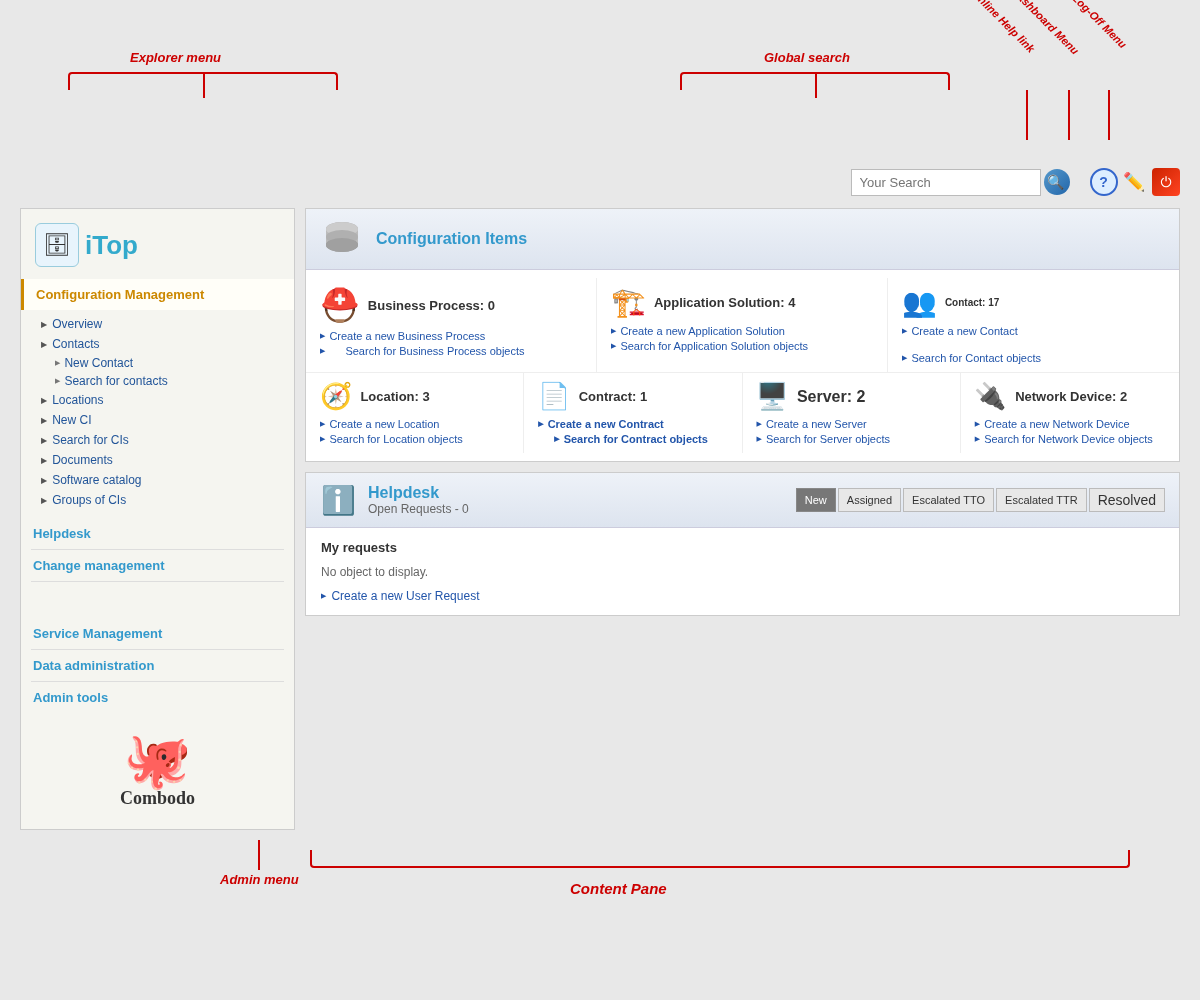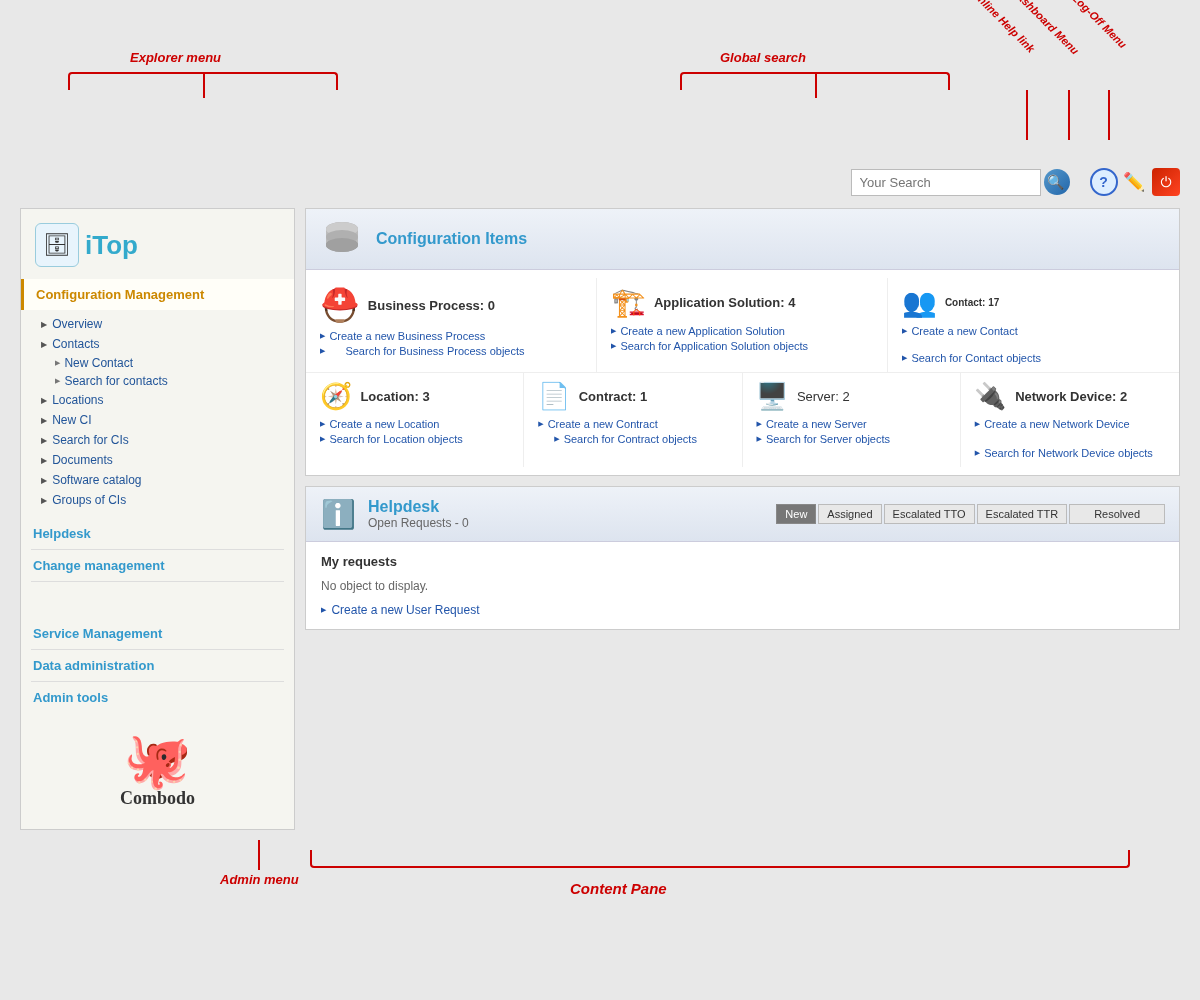--- a/index.html
+++ b/index.html
@@ -15,21 +15,21 @@
 
 <div class="outer-wrapper" style="position:relative;">
 
   <div style="position:relative; height:160px; width:100%;">
 
     <div class="annotation" style="top:50px; left:130px;">Explorer menu</div>
 
     <div style="position:absolute; top:72px; left:68px; width:270px; height:18px; border:2px solid #cc0000; border-bottom:none; border-radius:4px 4px 0 0; pointer-events:none;"></div>
     <div style="position:absolute; top:72px; left:203px; width:2px; height:26px; background:#cc0000; pointer-events:none;"></div>
 
-    <div class="annotation" style="top:50px; left:720px;">Global search</div>
+    <div class="annotation" style="top:50px; left:764px;">Global search</div>
     <div style="position:absolute; top:72px; left:680px; width:270px; height:18px; border:2px solid #cc0000; border-bottom:none; border-radius:4px 4px 0 0; pointer-events:none;"></div>
     <div style="position:absolute; top:72px; left:815px; width:2px; height:26px; background:#cc0000; pointer-events:none;"></div>
 
     <div style="position:absolute; top:15px; right:155px; transform:rotate(45deg); color:#cc0000; font-size:11px; font-weight:bold; font-style:italic; pointer-events:none;">Online Help link</div>
     <div style="position:absolute; top:15px; right:110px; transform:rotate(45deg); color:#cc0000; font-size:11px; font-weight:bold; font-style:italic; pointer-events:none;">Dashboard Menu</div>
     <div style="position:absolute; top:15px; right:65px; transform:rotate(45deg); color:#cc0000; font-size:11px; font-weight:bold; font-style:italic; pointer-events:none;">Log-Off Menu</div>
 
     <div style="position:absolute; top:90px; right:172px; width:2px; height:50px; background:#cc0000; pointer-events:none;"></div>
     <div style="position:absolute; top:90px; right:130px; width:2px; height:50px; background:#cc0000; pointer-events:none;"></div>
     <div style="position:absolute; top:90px; right:90px; width:2px; height:50px; background:#cc0000; pointer-events:none;"></div>
@@ -223,56 +223,56 @@
                       <span>Search for Location objects</span>
                     </a>
                 </div>
               </div>
 
               <div style="padding:8px 14px; border-right:1px solid #eee;">
                 <div style="display:flex; align-items:center; gap:8px; margin-bottom:6px;">
                   <span style="font-size:26px;">📄</span>
                   <span style="font-weight:bold; font-size:13px;">Contract: 1</span>
                 </div>
-                <div style="font-size:11px;">
+                <div style="font-size:11px;font-weight:bold;">
                   <a style="color:#2255aa; cursor:pointer; display:flex; align-items:center; margin-bottom:3px; text-decoration:none;">
                       <span style="font-size:7px; margin-right:4px;">▶</span>
                       <span>Create a new Contract</span>
                     </a>
                   <a style="color:#2255aa; cursor:pointer; display:flex; align-items:center; text-decoration:none;padding-left:16px;">
                       <span style="font-size:7px; margin-right:4px;">▶</span>
                       <span>Search for Contract objects</span>
                     </a>
                 </div>
               </div>
 
               <div style="padding:8px 14px; border-right:1px solid #eee;">
                 <div style="display:flex; align-items:center; gap:8px; margin-bottom:6px;">
                   <span style="font-size:26px;">🖥️</span>
-                  <span style="font-weight:normal; font-size:13px;">Server: 2</span>
+                  <span style="font-weight:bold; font-size:16px;">Server: 2</span>
                 </div>
                 <div style="font-size:11px;">
                   <a style="color:#2255aa; cursor:pointer; display:flex; align-items:center; margin-bottom:3px; text-decoration:none;">
                       <span style="font-size:7px; margin-right:4px;">▶</span>
                       <span>Create a new Server</span>
                     </a>
                   <a style="color:#2255aa; cursor:pointer; display:flex; align-items:center; text-decoration:none;">
                       <span style="font-size:7px; margin-right:4px;">▶</span>
                       <span>Search for Server objects</span>
                     </a>
                 </div>
               </div>
 
               <div style="padding:8px 14px;">
                 <div style="display:flex; align-items:center; gap:8px; margin-bottom:6px;">
                   <span style="font-size:26px;">🔌</span>
                   <span style="font-weight:bold; font-size:13px;">Network Device: 2</span>
                 </div>
                 <div style="font-size:11px;">
-                  <a style="color:#2255aa; cursor:pointer; display:flex; align-items:center; margin-bottom:17px; text-decoration:none;">
+                  <a style="color:#2255aa; cursor:pointer; display:flex; align-items:center; margin-bottom:3px; text-decoration:none;">
                       <span style="font-size:7px; margin-right:4px;">▶</span>
                       <span>Create a new Network Device</span>
                     </a>
                   <a style="color:#2255aa; cursor:pointer; display:flex; align-items:center; text-decoration:none;">
                       <span style="font-size:7px; margin-right:4px;">▶</span>
                       <span>Search for Network Device objects</span>
                     </a>
                 </div>
               </div>
             </div>
@@ -284,21 +284,21 @@
             <div style="width:38px; height:38px; margin-right:10px; display:flex; align-items:center; justify-content:center; font-size:28px; color:#3399cc;">ℹ️</div>
             <div style="flex:1;">
               <div style="font-size:16px; font-weight:bold; color:#3399cc;">Helpdesk</div>
               <div style="font-size:12px; color:#666;">Open Requests - 0</div>
             </div>
             <div style="display:flex; gap:2px;">
               <button style="padding:3px 8px; font-size:11px; cursor:pointer; border:1px solid #888; background:#777; color:white;">New</button>
               <button style="padding:3px 8px; font-size:11px; cursor:pointer; border:1px solid #bbb; background:#e8e8e8; color:#333;">Assigned</button>
               <button style="padding:3px 8px; font-size:11px; cursor:pointer; border:1px solid #bbb; background:#e8e8e8; color:#333;">Escalated TTO</button>
               <button style="padding:3px 8px; font-size:11px; cursor:pointer; border:1px solid #bbb; background:#e8e8e8; color:#333;">Escalated TTR</button>
-              <button style="padding:3px 24px; font-size:11px; cursor:pointer; border:1px solid #bbb; background:#e8e8e8; color:#333;">Resolved</button>
+              <button style="padding:3px 8px; font-size:14px; cursor:pointer; border:1px solid #bbb; background:#e8e8e8; color:#333;">Resolved</button>
             </div>
           </div>
           <div style="padding:12px 15px;">
             <div style="font-weight:bold; font-size:13px; margin-bottom:10px;">My requests</div>
             <div style="color:#666; font-size:12px; margin-bottom:10px;">No object to display.</div>
             <a style="color:#2255aa; cursor:pointer; font-size:12px; display:flex; align-items:center; text-decoration:none;">
               <span style="font-size:7px; margin-right:5px;">▶</span>
               <span>Create a new User Request</span>
             </a>
           </div>

